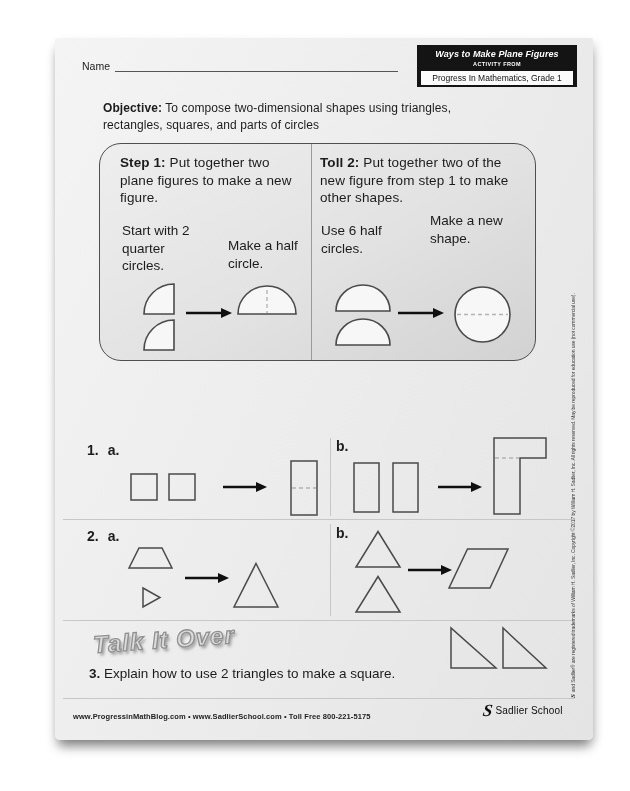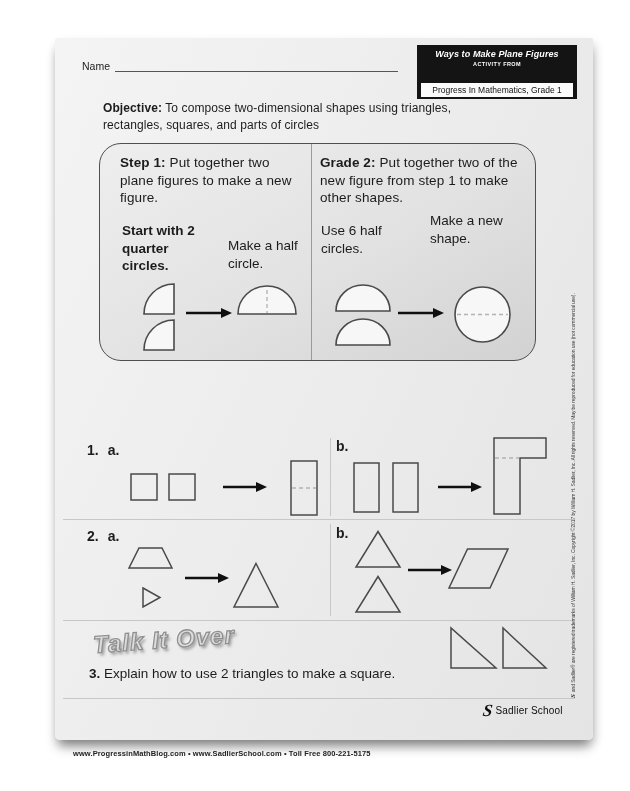--- a/index.html
+++ b/index.html
@@ -14,37 +14,37 @@
   }
 
   
   .name-row { position:absolute; left:27px; top:22px; display:flex; align-items:flex-end; }
   .name-label { font-size:10.5px; color:#222; }
   .name-line { width:283px; border-bottom:1.2px solid #555; margin-left:5px; height:12px; }
 
   .badge { position:absolute; left:362px; top:7px; width:160px; background:#141414; padding:4px 4px 2px 4px; text-align:center; }
   .badge-title { color:#fff; font-size:9px; font-weight:bold; font-style:italic; letter-spacing:0.1px; }
   .badge-tagline { color:#fff; font-size:5.5px; font-weight:bold; letter-spacing:0.4px; margin-top:2px; }
-  .badge-source { background:#fbfbfb; color:#111; font-size:8.5px; margin-top:16px; padding:2px 0 2px 0; }
+  .badge-source { background:#fbfbfb; color:#111; font-size:8.5px; margin-top:4px; padding:2px 0 2px 0; }
 
   .objective { position:absolute; left:48px; top:62px; width:400px; font-size:12px; line-height:1.45; letter-spacing:0.1px; }
   .objective b { letter-spacing:0.1px; }
 
   
   .step-box {
     position:absolute; left:44px; top:105px; width:437px; height:218px;
     border:1.6px solid #4f4f4f; border-radius:22px;
     background:linear-gradient(150deg,#eeeeee 0%,#e2e2e2 55%,#d2d2d2 100%);
   }
   .step-divider { position:absolute; left:211px; top:0; bottom:0; width:1px; background:#9a9a9a; }
   .step-text { position:absolute; font-size:13.5px; line-height:1.3; letter-spacing:0.1px; }
   .s1-text { left:20px; top:10px; width:185px; }
   .s2-text { left:220px; top:10px; width:208px; }
   .hint { position:absolute; font-size:13.5px; line-height:1.3; }
-  .h1a { left:22px;  top:78px; width:78px;font-weight:bold; }
+  .h1a { left:22px;  top:78px; width:78px; }
   .h1b { left:128px; top:93px; width:88px; }
   .h2a { left:221px; top:78px; width:92px; }
   .h2b { left:330px; top:68px; width:82px; }
 
   .shape { position:absolute; }
   .shape svg { display:block; overflow:visible; }
   .sfill { fill:#f7f7f7; stroke:#4a4a4a; stroke-width:1.6; }
   .efill { fill:none; stroke:#4a4a4a; stroke-width:1.5; }
   .dash  { fill:none; stroke:#b2b2b2; stroke-width:1.3; stroke-dasharray:4 3; }
   .arrow line { stroke:#101010; stroke-width:2.4; }
@@ -63,21 +63,21 @@
     position:absolute; left:38px; top:588px;
     font-size:24px; font-weight:bold; font-style:italic; letter-spacing:1px;
     color:#dcdcdc; -webkit-text-stroke:1.3px #909090;
     text-shadow: 2px 3px 3px rgba(90,90,90,0.55), -1px -1px 0 #f5f5f5;
     transform:rotate(-4deg);
   }
 
   .ex3 { position:absolute; left:34px; top:628px; font-size:13.5px; }
 
   
-  .footer-links { position:absolute; left:18px; top:674px; font-size:7.5px; font-weight:bold; color:#222; letter-spacing:0.1px;margin-top:37px; }
+  .footer-links { position:absolute; left:18px; top:674px; font-size:7.5px; font-weight:bold; color:#222; letter-spacing:0.1px; }
   .brand { position:absolute; left:428px; top:664px; display:flex; align-items:center; gap:3px; }
   .brand-s { font-family:"Liberation Serif", serif; font-style:italic; font-weight:bold; font-size:17px; line-height:1; color:#0d0d0d; transform:skewX(-8deg); }
   .brand-name { font-size:10px; font-weight:normal; color:#0d0d0d; letter-spacing:0.2px; }
 
   .vcopy {
     position:absolute; left:512px; top:660px; width:445px; height:11px;
     transform:rotate(-90deg); transform-origin:0 0;
     font-size:5px; color:#3c3c3c; white-space:nowrap; letter-spacing:-0.1px;
     display:flex; align-items:center; gap:2px;
   }
@@ -106,21 +106,21 @@
     </div>
 
     <div class="step-box">
       <div class="step-divider"></div>
 
       <div class="step-text s1-text">
         <b>Step 1:</b>
         <span>Put together two plane figures to make a new figure.</span>
       </div>
       <div class="step-text s2-text">
-        <b>Grade 2:</b>
+        <b>Toll 2:</b>
         <span>Put together two of the new figure from step 1 to make other shapes.</span>
       </div>
 
       <div class="hint h1a">Start with 2 quarter circles.</div>
       <div class="hint h1b">Make a half circle.</div>
       <div class="hint h2a">Use 6 half circles.</div>
       <div class="hint h2b">Make a new shape.</div>
 
       <div class="shape" style="left:44px;top:140px">
         <svg width="30" height="30">

